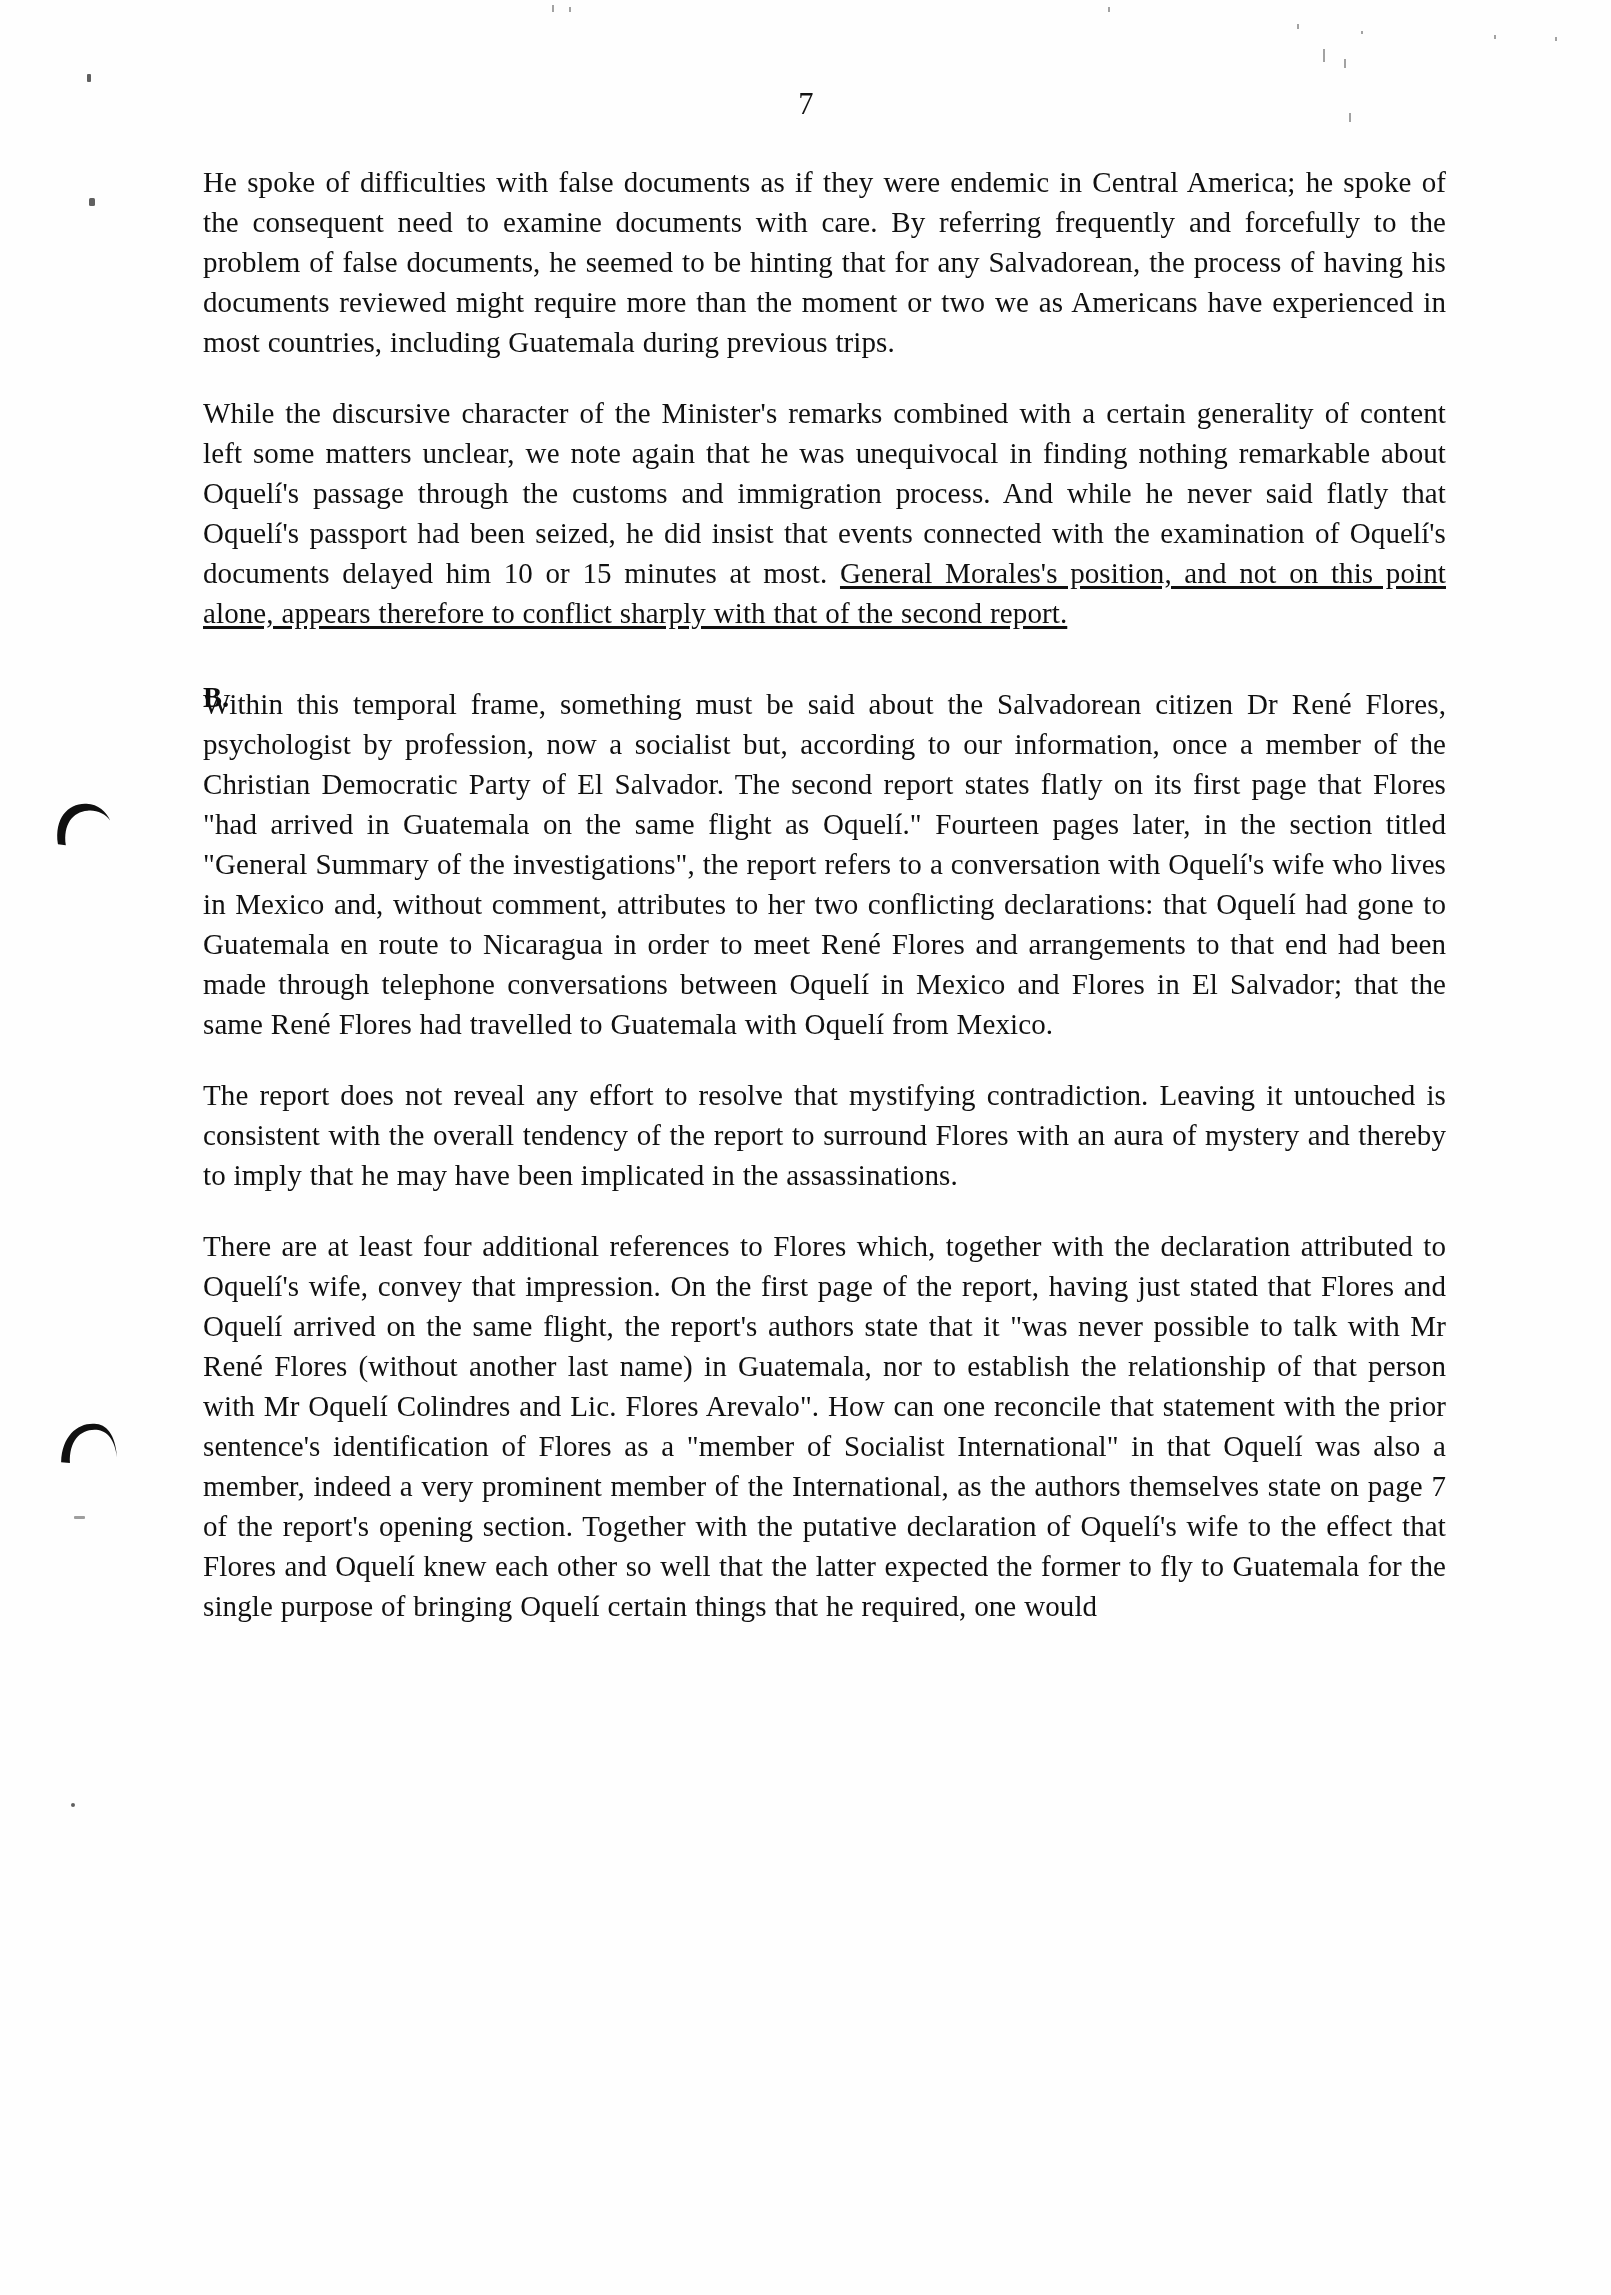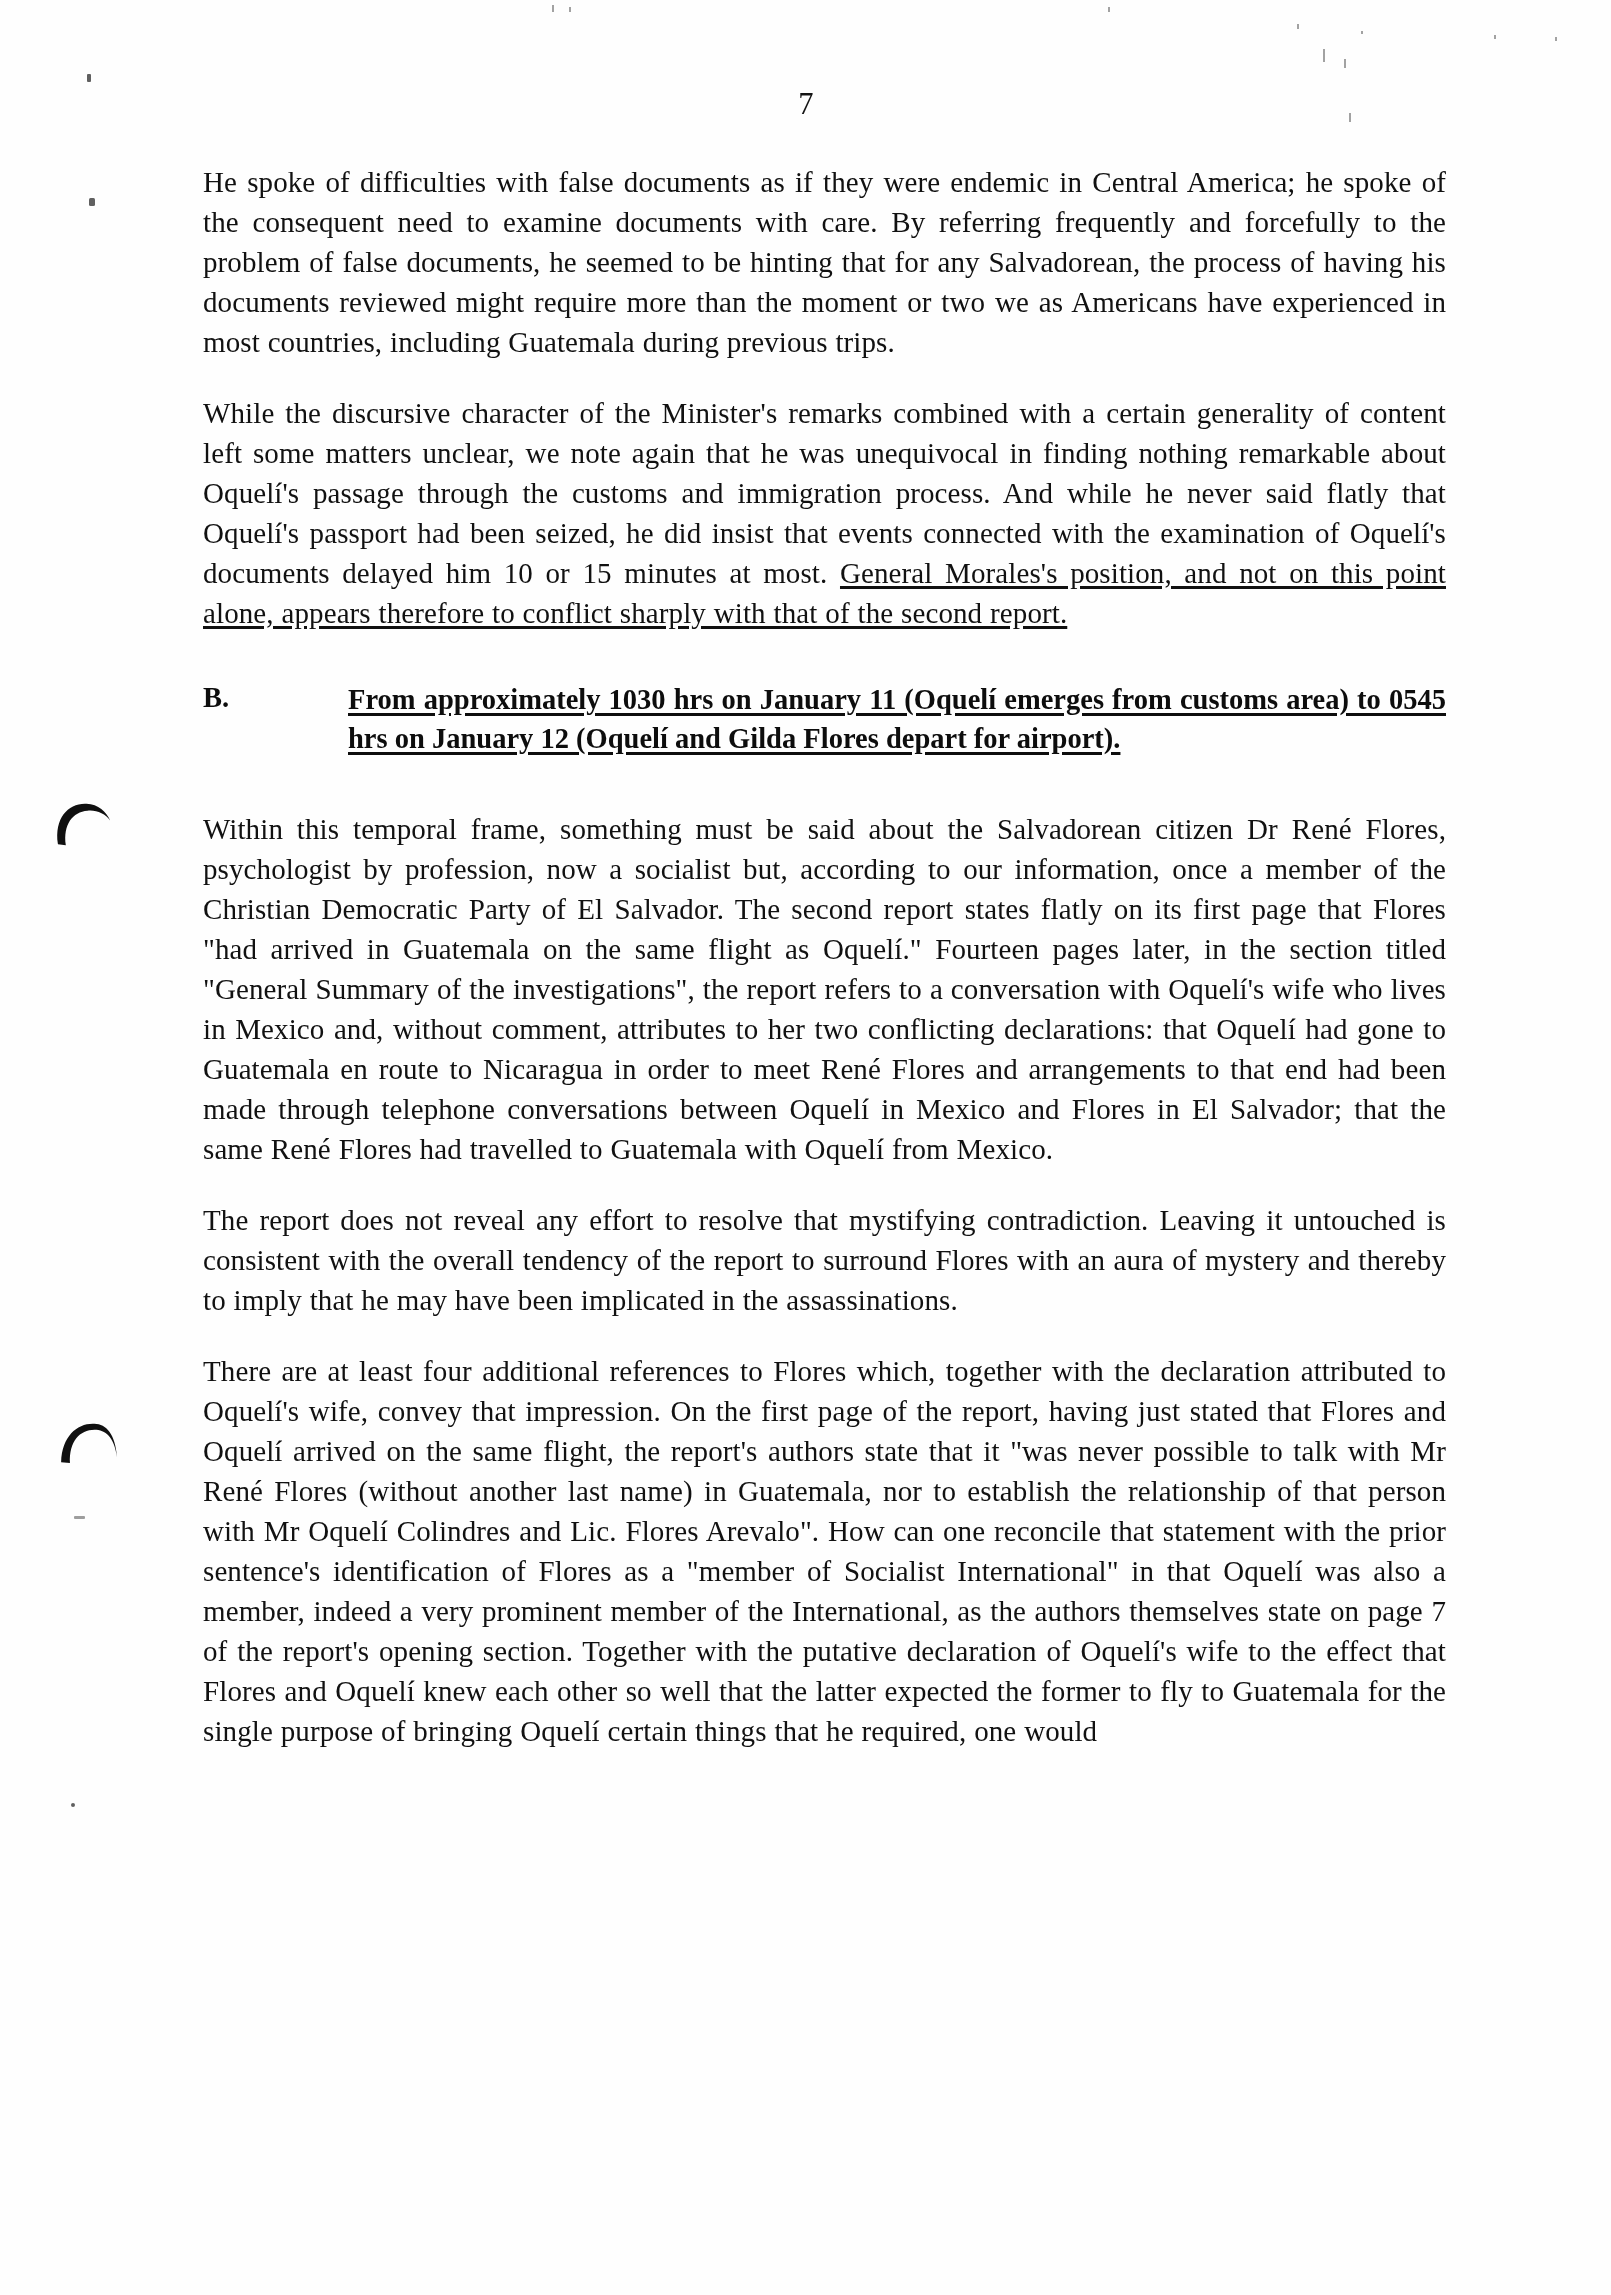--- a/index.html
+++ b/index.html
@@ -139,21 +139,20 @@
   </div>
 
   <div class="text-column">
 
     <p class="body-text">He spoke of difficulties with false documents as if they were endemic in Central America; he spoke of the consequent need to examine documents with care. By referring frequently and forcefully to the problem of false documents, he seemed to be hinting that for any Salvadorean, the process of having his documents reviewed might require more than the moment or two we as Americans have experienced in most countries, including Guatemala during previous trips.</p>
 
     <p class="body-text"><span>While the discursive character of the Minister's remarks combined with a certain generality of content left some matters unclear, we note again that he was unequivocal in finding nothing remarkable about Oquelí's passage through the customs and immigration process.  And while he never said flatly that Oquelí's passport had been seized, he did insist that events connected with the examination of Oquelí's documents delayed him 10 or 15 minutes at most. </span><span class="u">General Morales's position, and not on this point alone, appears therefore to conflict sharply with that of the second report.</span></p>
 
     <div class="section-heading">
       <span class="section-letter">B.</span>
-      <div class="section-title">From approximately 1030 hrs on January 11 (Oquelí emerges from customs area) to 0545 hrs on January 12 (Oquelí and Gilda Flores depart for airport).</div>
     </div>
 
     <p class="body-text">Within this temporal frame, something must be said about the Salvadorean citizen Dr René Flores, psychologist by profession, now a socialist but, according to our information, once a member of the Christian Democratic Party of El Salvador.  The second report states flatly on its first page that Flores "had arrived in Guatemala on the same flight as Oquelí."  Fourteen pages later, in the section titled "General Summary of the investigations", the report refers to a conversation with Oquelí's wife who lives in Mexico and, without comment, attributes to her two conflicting declarations: that Oquelí had gone to Guatemala en route to Nicaragua in order to meet René Flores and arrangements to that end had been made through telephone conversations between Oquelí in Mexico and Flores in El Salvador; that the same René Flores had travelled to Guatemala with Oquelí from Mexico.</p>
 
     <p class="body-text">The report does not reveal any effort to resolve that mystifying contradiction. Leaving it untouched is consistent with the overall tendency of the report to surround Flores with an aura of mystery and thereby to imply that he may have been implicated in the assassinations.</p>
 
     <p class="body-text">There are at least four additional references to Flores which, together with the declaration attributed to Oquelí's wife, convey that impression. On the first page of the report, having just stated that Flores and Oquelí arrived on the same flight, the report's authors state that it "was never possible to talk with Mr René Flores (without another last name) in Guatemala, nor to establish the relationship of that person with Mr Oquelí Colindres and Lic. Flores Arevalo".  How can one reconcile that statement with the prior sentence's identification of Flores as a "member of Socialist International" in that Oquelí was also a member, indeed a very prominent member of the International, as the authors themselves state on page 7 of the report's opening section. Together with the putative declaration of Oquelí's wife to the effect that Flores and Oquelí knew each other so well that the latter expected the former to fly to Guatemala for the single purpose of bringing Oquelí certain things that he required, one would</p>
 
   </div>
 </div>

